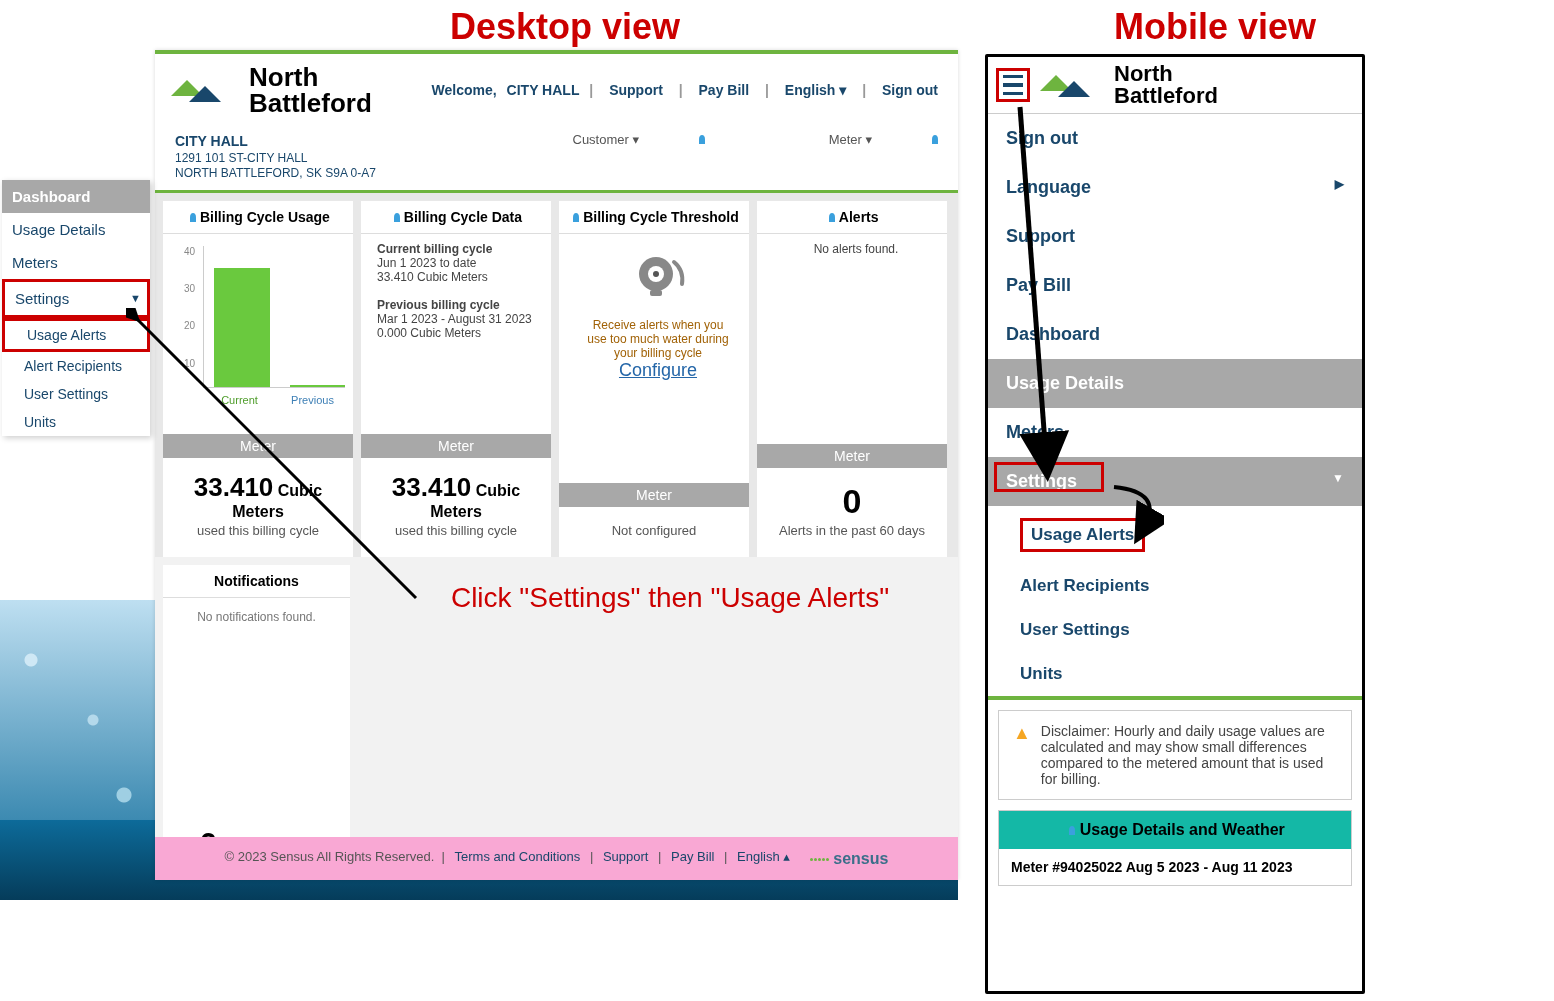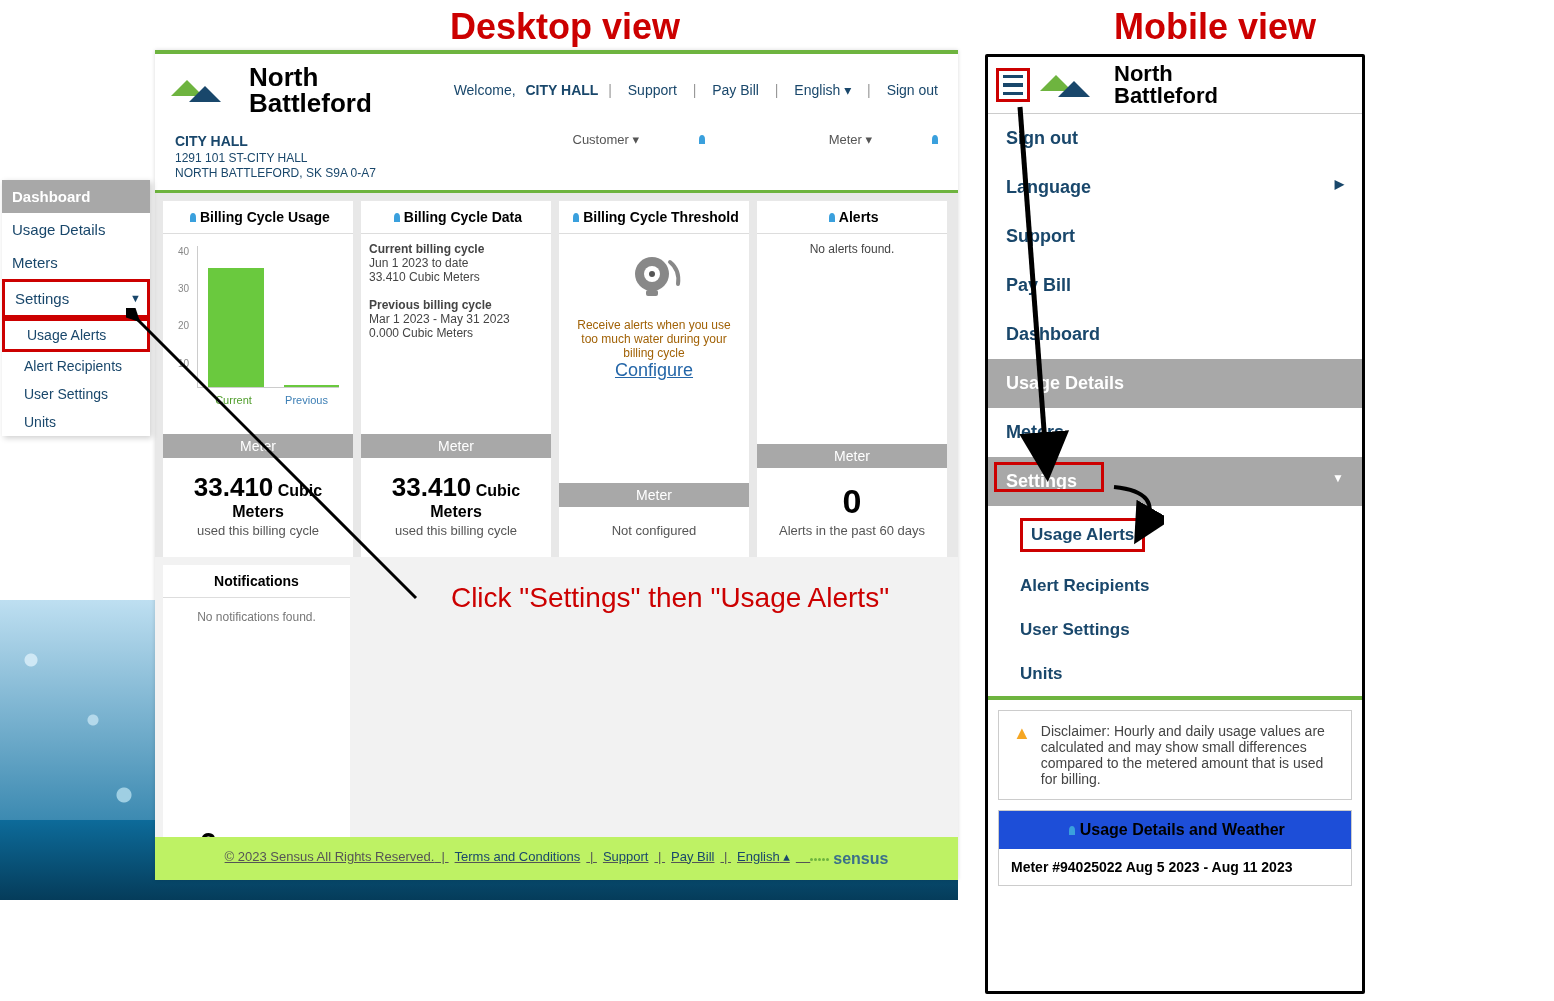--- a/index.html
+++ b/index.html
@@ -17,36 +17,36 @@
                 radial-gradient(circle at 80% 65%, #9fcfe3 0 7px, transparent 8px),
                 linear-gradient(#bedff1,#0d6b9a); }
   .bg-water2 { position:absolute; left:0; top:820px; width:958px; height:80px;
     background: linear-gradient(#0d6b9a,#053c5a); }
 
   .d-header { display:flex; align-items:center; padding:10px 14px; background:#fff;}
   .logo { display:flex; align-items:center; gap:12px; }
   .logo-text { font-family: Georgia, serif; font-size:26px; line-height:1; font-weight:700;}
   .logo-text span{display:block;}
   .header-links { margin-left:auto; font-size:14px; color:#19476b;}
-  .header-links span{padding:0 6px;}
+  .header-links span{padding:0 6px;font-weight:bold;}
   .header-links .sep{color:#999;}
   .header-links b{color:#19476b; font-weight:700;}
 
   .d-subheader { display:flex; padding:6px 20px 8px; background:#fff; font-size:12px;}
   .addr{ color:#19476b; line-height:1.3;}
   .addr b{ font-size:14px;}
   .dd { margin-left:auto; color:#555; font-size:13px;}
   .dd span{ margin-left:60px;}
   .drop{ width:6px;height:9px; display:inline-block; border-radius:0 0 50% 50%; background:#3aa0dd; transform:rotate(180deg); margin-left:4px;}
   .green-line{height:3px;background:#6eb43f;}
 
   .cards { display:flex; gap:8px; padding:8px 8px 0; background:#e8e8e8;}
   .card { background:#fff; width:190px; display:flex; flex-direction:column;}
   .card-h { font-size:14px; font-weight:700; text-align:center; padding:8px 4px; border-bottom:1px solid #ddd;}
-  .card-body{ flex:1; padding:8px; font-size:12px; text-align:left; color:#444; min-height:200px;}
+  .card-body{ flex:1; padding:8px; font-size:12px; text-align:left; color:#444; min-height:200px;margin-left:8px;}
   .meter-bar{ background:#a8a8a8; color:#fff; text-align:center; font-size:14px; padding:4px 0;}
   .card-foot{ background:#fff; text-align:center; padding:14px 4px 18px;}
   .big{ font-size:26px; font-weight:700;}
   .sub{ font-size:13px; color:#555;}
   .alert-desc{ font-size:12px; color:#a16207; text-align:center; padding:0 8px;}
   .conf-link{ color:#2466a8; text-decoration:underline; font-size:18px;}
 
   
   .mini-chart{ position:relative; width:170px; height:160px; margin:4px auto 0;}
   .ybar{ position:absolute; left:0; width:20px; height:100%; font-size:10px; color:#888; display:flex; flex-direction:column; justify-content:space-between; align-items:flex-end; padding-right:4px;}
@@ -56,21 +56,21 @@
   .xlabels{ position:absolute; bottom:0; left:24px; right:0; display:flex; font-size:11px;}
   .xlabels span:first-child{width:80px;color:#4f9d2b; text-align:center;}
   .xlabels span:last-child{width:80px;color:#3d7fb5; text-align:center;}
 
   .notif-card{ margin:8px; background:#fff; width:187px; height:300px;}
   .notif-card .card-h{font-weight:700;}
   .notif-card .nbody{ text-align:center; font-size:12px; color:#777; padding:12px;}
   .notif-foot{ text-align:center; padding:30px 0; font-size:32px; font-weight:700;}
   .notif-foot small{font-size:16px; font-weight:400; color:#555;}
 
-  .d-footer { position:absolute; bottom:0; left:0; right:0; background:#bef264; text-align:center; font-size:13px; color:#555; padding:12px 0;text-decoration:underline;}
+  .d-footer { position:absolute; bottom:0; left:0; right:0; background:#f9a8d4; text-align:center; font-size:13px; color:#555; padding:12px 0;}
   .d-footer a{ color:#19476b; padding:0 6px;}
 
   
   .bell-ico{display:flex;justify-content:center;padding:6px 0;}
 
   
   .sidebar { position:absolute; top:180px; left:2px; width:148px; background:#fff; box-shadow:2px 2px 6px rgba(0,0,0,.2);}
   .sb-item { padding:8px 10px; font-size:15px; color:#19476b; cursor:pointer;}
   .sb-item.active{ background:#a8a8a8; color:#fff; font-weight:700;}
   .sb-sub{ padding:6px 10px 6px 22px; font-size:14px; color:#19476b;}
@@ -95,21 +95,21 @@
   .m-sub{ padding:12px 18px 12px 32px; font-size:17px; color:#19476b; font-weight:700;}
   .m-settings-hl{ position:absolute; border:3px solid #c00; left:6px; width:110px; height:30px;}
   .m-usagealerts-hl{ border:3px solid #c00; display:inline-block; padding:4px 8px;}
   .m-chevron{ float:right; font-size:12px;}
   .green-top{height:4px;background:#6eb43f;}
   
   .m-discl{ margin:10px; border:1px solid #ccc; padding:12px 14px; font-size:14px; color:#444; display:flex; gap:10px;}
   .warn-tri{ color:#f5a623; font-size:18px;}
   
   .m-usage-card{ margin:8px 10px; border:1px solid #ccc;}
-  .m-usage-card .mh{ background:#1d4ed8; text-align:center; font-weight:700; padding:10px 0; font-size:16px;}
+  .m-usage-card .mh{ background:#14b8a6; text-align:center; font-weight:700; padding:10px 0; font-size:16px;}
   .m-usage-card .mrow{ padding:10px 12px; font-size:14px; font-weight:700;}
 
   
   .m-arrow-svg{ position:absolute; top:40px; left:16px; width:160px; height:480px; pointer-events:none;}
 
   
   .sensus{ display:inline-flex;align-items:center;gap:4px; color:#3b6f8a; font-weight:700; font-size:16px;}
   .sensus .dots{display:inline-flex;gap:1px;}
   .sensus .dots i{width:3px;height:3px;border-radius:50%;background:#6eb43f; display:block;}
 </style>
@@ -199,21 +199,21 @@
     <div class="card">
       <div class="card-h">
         <span class="drop"></span>
         <span>Billing Cycle Data</span>
       </div>
       <div class="card-body">
         <b>Current billing cycle</b><br>
         <span>Jun 1 2023 to date</span><br>
         <span>33.410 Cubic Meters</span><br><br>
         <b>Previous billing cycle</b><br>
-        <span>Mar 1 2023 - May 31 2023</span><br>
+        <span>Mar 1 2023 - August 31 2023</span><br>
         <span>0.000 Cubic Meters</span>
       </div>
       <div class="meter-bar">Meter</div>
       <div class="card-foot">
         <span class="big">33.410</span>
         <b>Cubic Meters</b><br>
         <span class="sub">used this billing cycle</span>
       </div>
     </div>
 

